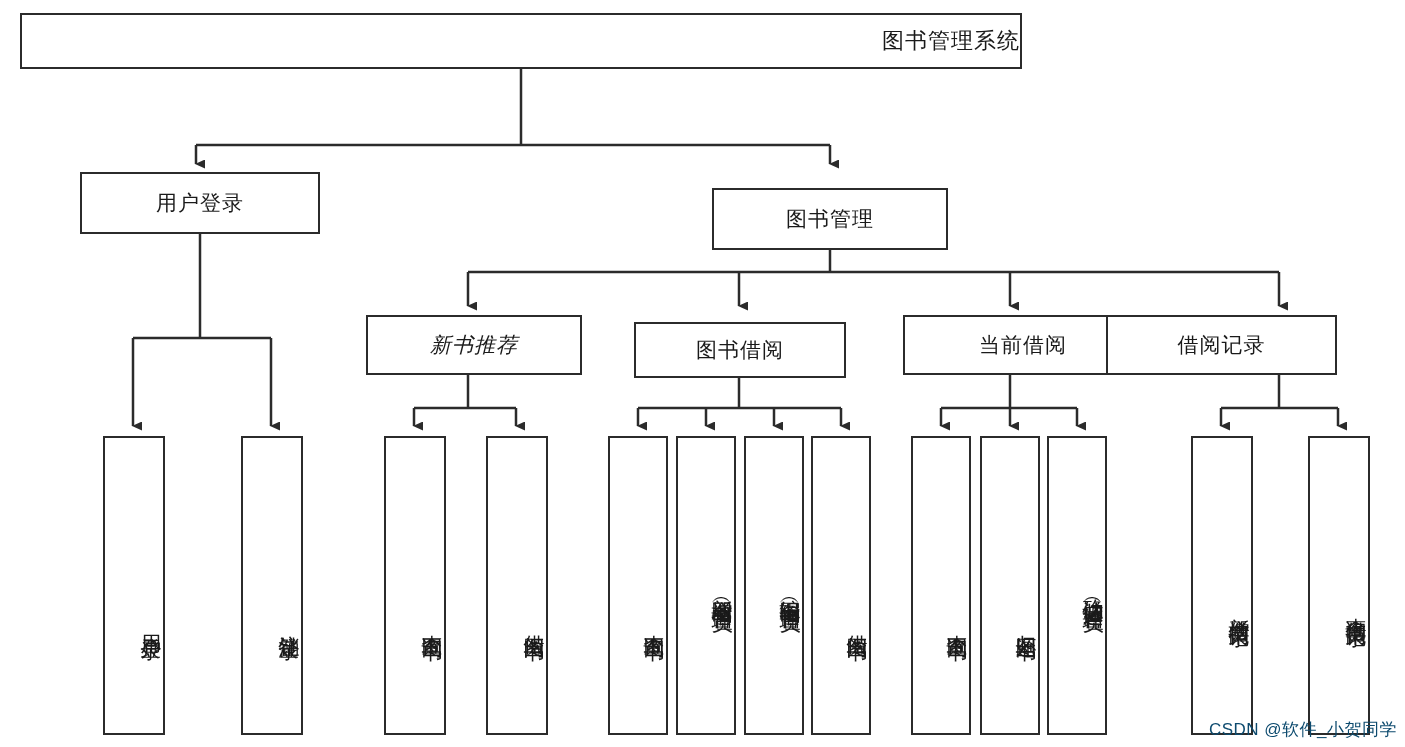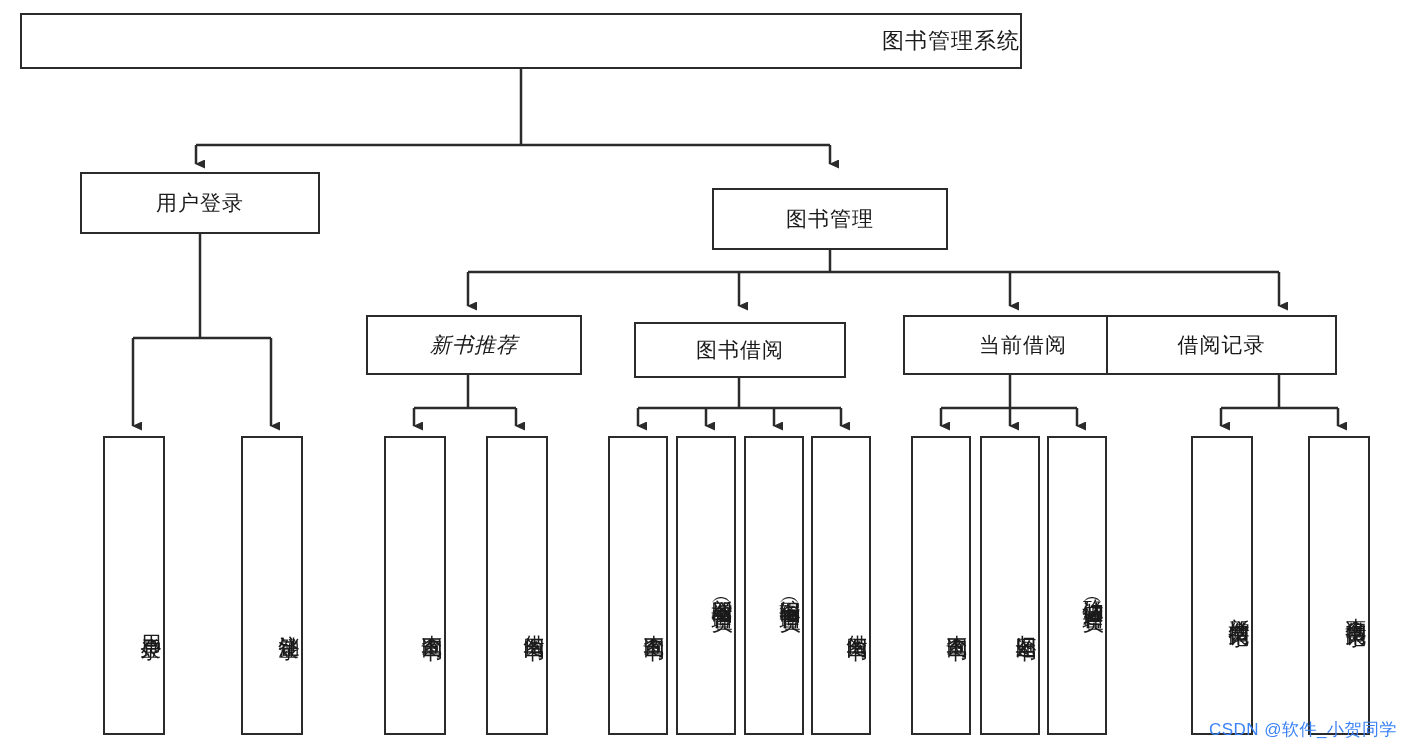--- a/index.html
+++ b/index.html
@@ -56,21 +56,21 @@
   .node.vert .vlabel {
     writing-mode: vertical-rl;
     text-orientation: upright;
     white-space: nowrap;
   }
   .watermark {
     position: absolute;
     right: 8px;
     bottom: 6px;
     font-size: 17px;
-    color: #3b82f6;
+    color: #0c4a6e;
     white-space: nowrap;
     letter-spacing: 0.5px;
   }
 </style>
 </head>
 <body>
 
 <div id="diagram-root">
 
   <svg id="connectors" viewBox="0 0 1405 747">

